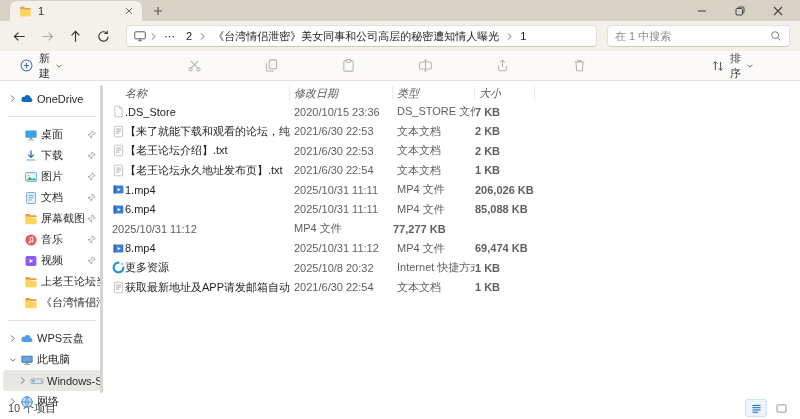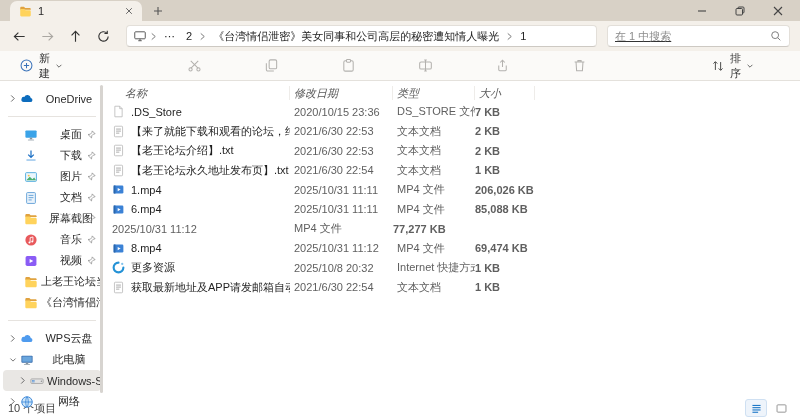--- a/index.html
+++ b/index.html
@@ -19,50 +19,50 @@
 
   
   .addr { height:30px; background:#f4f0ea; display:flex; align-items:center; padding:0 10px 0 6px; gap:2px; flex:0 0 auto; }
   .navbtn { width:26px; height:24px; display:flex; align-items:center; justify-content:center; border-radius:4px; }
   .crumbbox { flex:1; height:22px; margin-left:8px; background:#fff; border:1px solid #e3dfd9; border-bottom-color:#cdc9c3;
     border-radius:4px; display:flex; align-items:center; padding:0 6px; gap:3px; overflow:hidden; white-space:nowrap; }
   .crumb { padding:1px 4px; border-radius:3px; color:#242424; }
   .chevsep { display:flex; align-items:center; }
   .searchbox { width:183px; height:22px; margin-left:8px; background:#fff; border:1px solid #e3dfd9; border-bottom-color:#cdc9c3;
     border-radius:4px; display:flex; align-items:center; padding:0 7px; flex:0 0 auto; }
-  .searchbox input { flex:1; border:none; outline:none; background:transparent; font:inherit; color:#333; min-width:0;text-decoration:underline; }
+  .searchbox input { flex:1; border:none; outline:none; background:transparent; font:inherit; color:#333; min-width:0; }
   .searchbox input::placeholder { color:#8b8b8b; }
 
   
   .tbar { height:30px; background:#fbfaf8; border-bottom:1px solid #e4e1dc; display:flex; align-items:center; padding:0 12px; flex:0 0 auto;gap:48px; }
   .tbtn { display:flex; align-items:center; gap:5px; padding:4px 7px; border-radius:4px; color:#333; }
   .ticon { display:flex; align-items:center; justify-content:center; }
   .tsep { width:1px; height:18px; background:#dcd9d4; margin:0 7px; }
   .tspacer { flex:1; }
 
   
   .bodyarea { flex:1; display:flex; min-height:0; background:#fff; position:relative; }
   .side { width:104px; flex:0 0 auto; padding-top:7px; position:relative; }
   .side::after { content:""; position:absolute; right:1px; top:4px; bottom:4px; width:3px; background:#d7d4d0; border-radius:2px; }
   .sitem { height:21px; display:flex; align-items:center; padding-left:5px; gap:3px; border-radius:4px; margin:0 3px; position:relative; }
   .sitem.noexp { padding-left:21px; }
   .sitem.child { padding-left:15px; }
   .sitem.selected { background:#e9e7e4; }
-  .slabel { flex:1; overflow:hidden; white-space:nowrap; color:#2a2a2a;text-align:center; }
+  .slabel { flex:1; overflow:hidden; white-space:nowrap; color:#2a2a2a; }
   .schev { width:9px; display:flex; align-items:center; justify-content:center; flex:0 0 auto; }
   .spin { position:absolute; right:5px; top:5px; }
   .sdiv { height:1px; background:#e6e3df; margin:7px 8px 7px 8px; }
 
   .main { flex:1; min-width:0; padding:3px 0 0 4px; }
   .fhead { display:grid; grid-template-columns:182px 103px 82px 60px; height:18px; align-items:center; color:#5a5a5a; }
   .fhead .hc { padding-left:4px; border-right:1px solid #eeece9; height:14px; display:flex; align-items:center;font-style:italic; }
   .fhead .hc:first-child { padding-left:17px; }
   .fhead .hc.size { justify-content:flex-start; }
   .frow { display:grid; grid-template-columns:182px 103px 82px 60px; height:19.5px; align-items:center; border-radius:3px; }
-  .cname { display:flex; align-items:center; gap:6px; padding-left:4px; overflow:hidden; white-space:nowrap; color:#1f1f1f;text-align:center; }
+  .cname { display:flex; align-items:center; padding-left:4px; overflow:hidden; white-space:nowrap; color:#1f1f1f;text-align:center; }
   .cname span { overflow:hidden; white-space:nowrap; }
   .cdate,.ctype { color:#5f5f5f; padding-left:4px; overflow:hidden; white-space:nowrap; }
   .csize { color:#5f5f5f; text-align:left; padding-right:8px; white-space:nowrap;font-weight:bold; }
   .fic { flex:0 0 auto; display:flex; }
 
   
   .statusbar { height:22px; background:#fff; display:flex; align-items:center; padding:0 8px 0 8px; color:#444; flex:0 0 auto; }
   .viewtoggles { margin-left:auto; display:flex; align-items:center; gap:3px; }
   .vtbtn { width:22px; height:18px; display:flex; align-items:center; justify-content:center; border-radius:3px; border:1px solid transparent; }
   .vtbtn.active { background:#eef4fb; border-color:#cfe0f2; }

